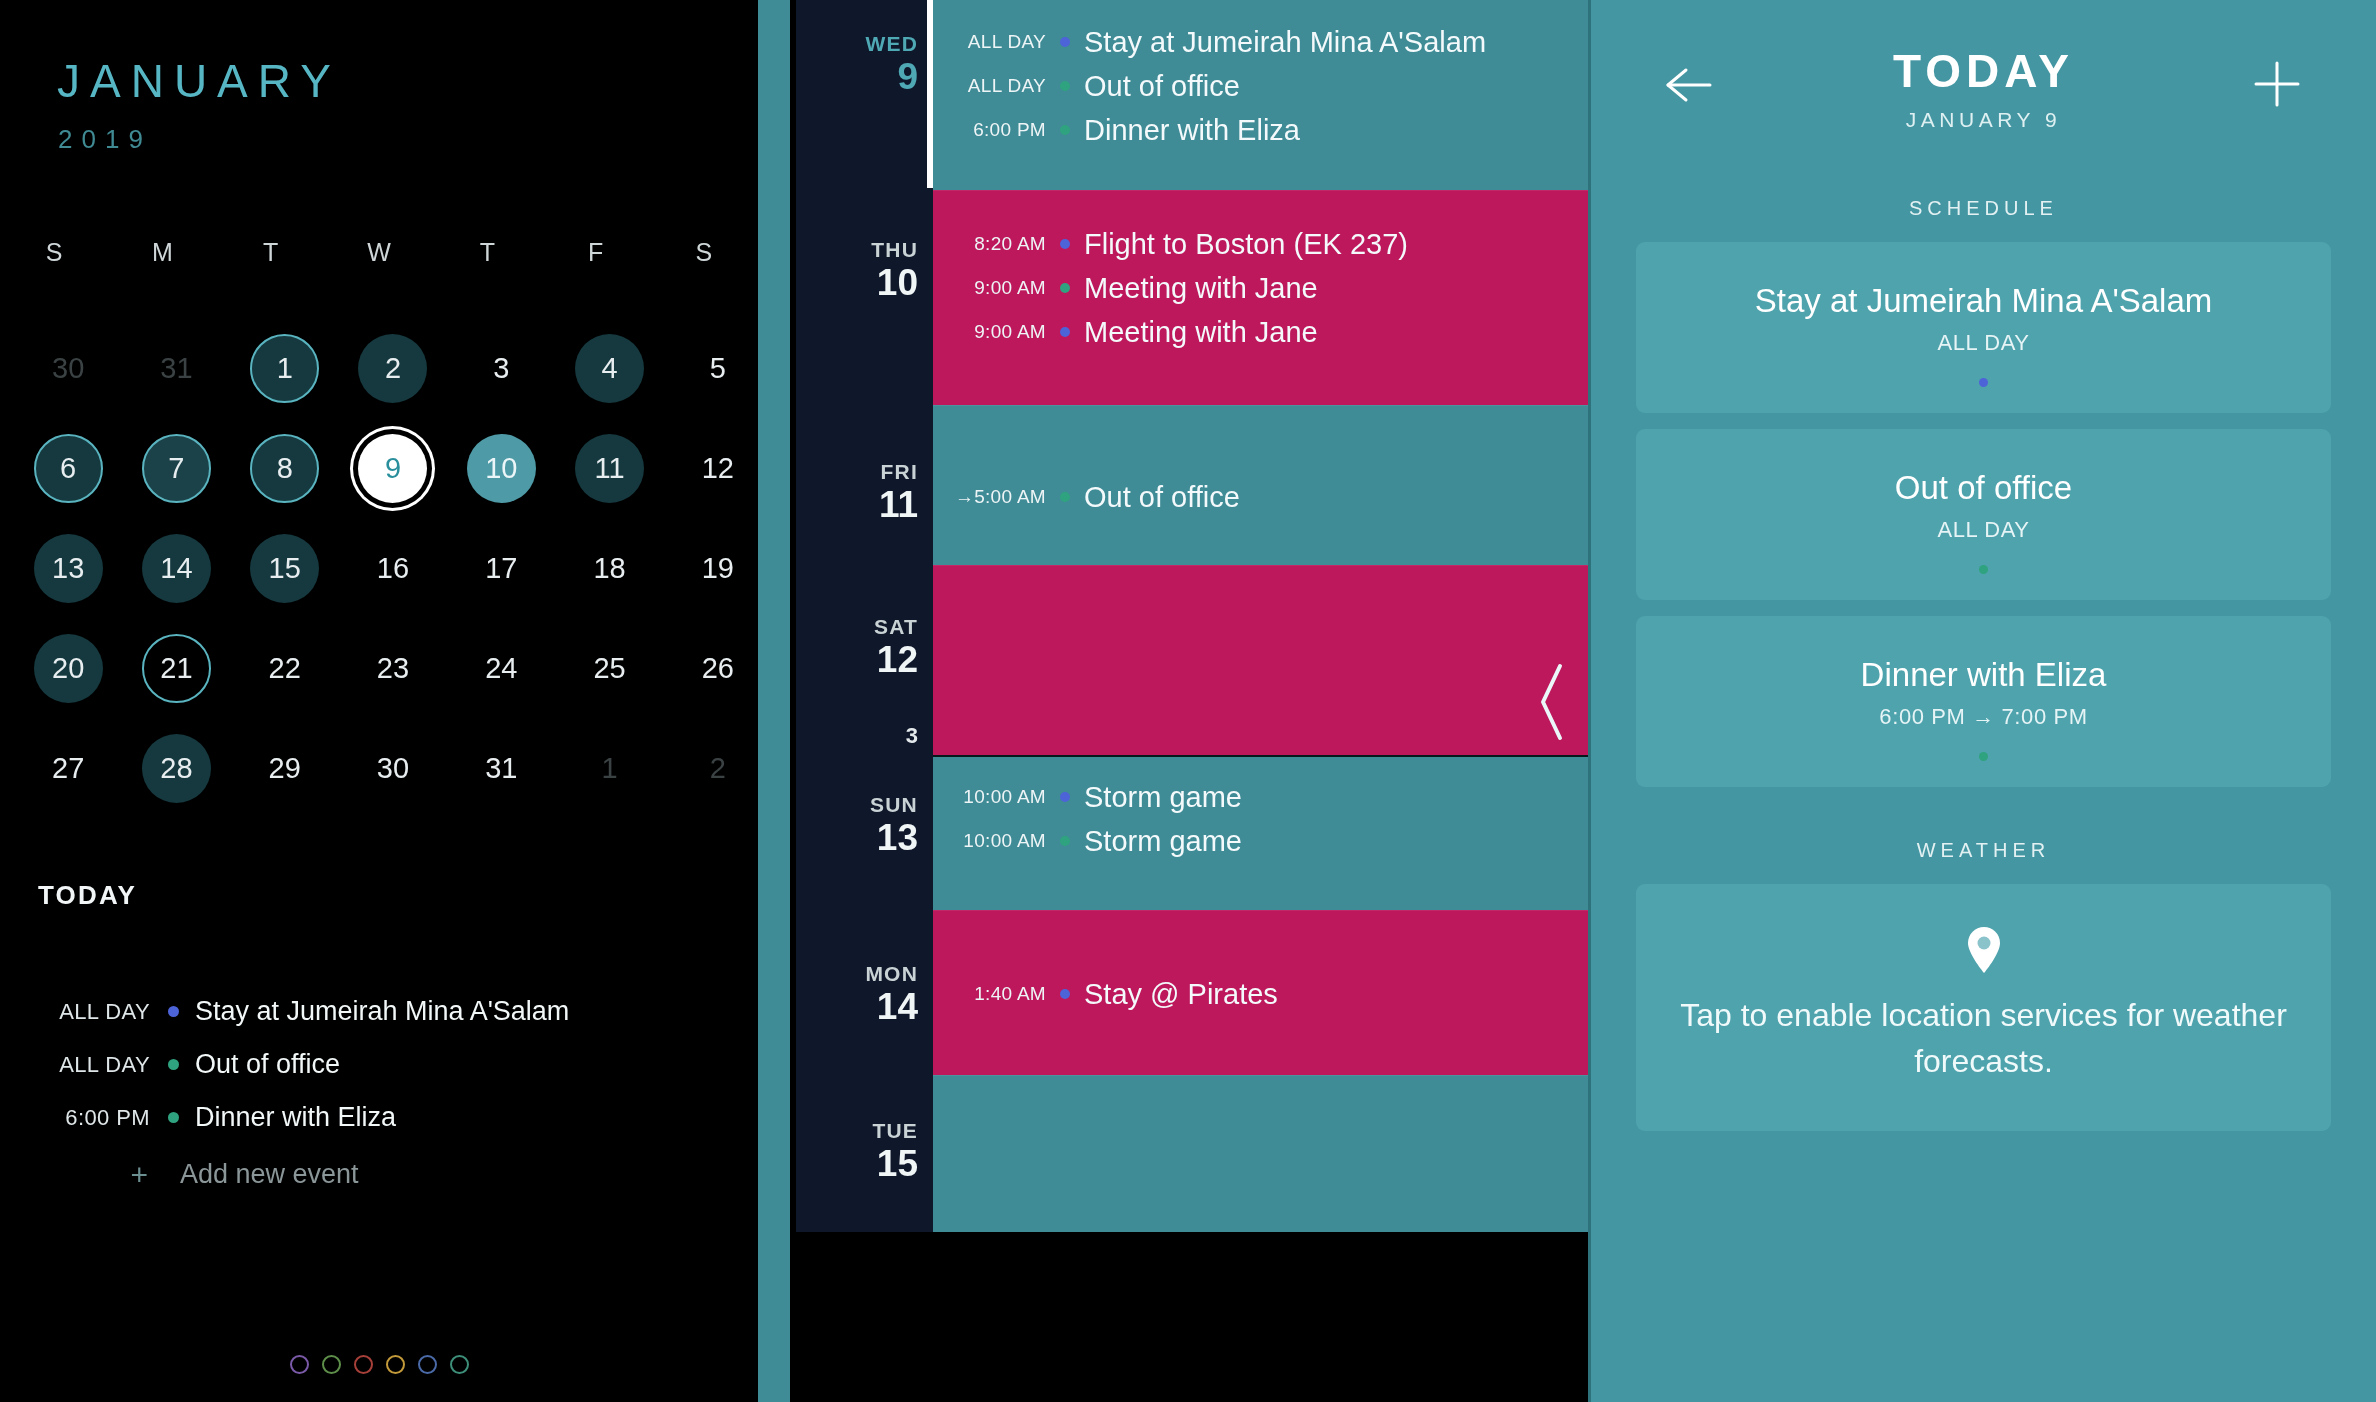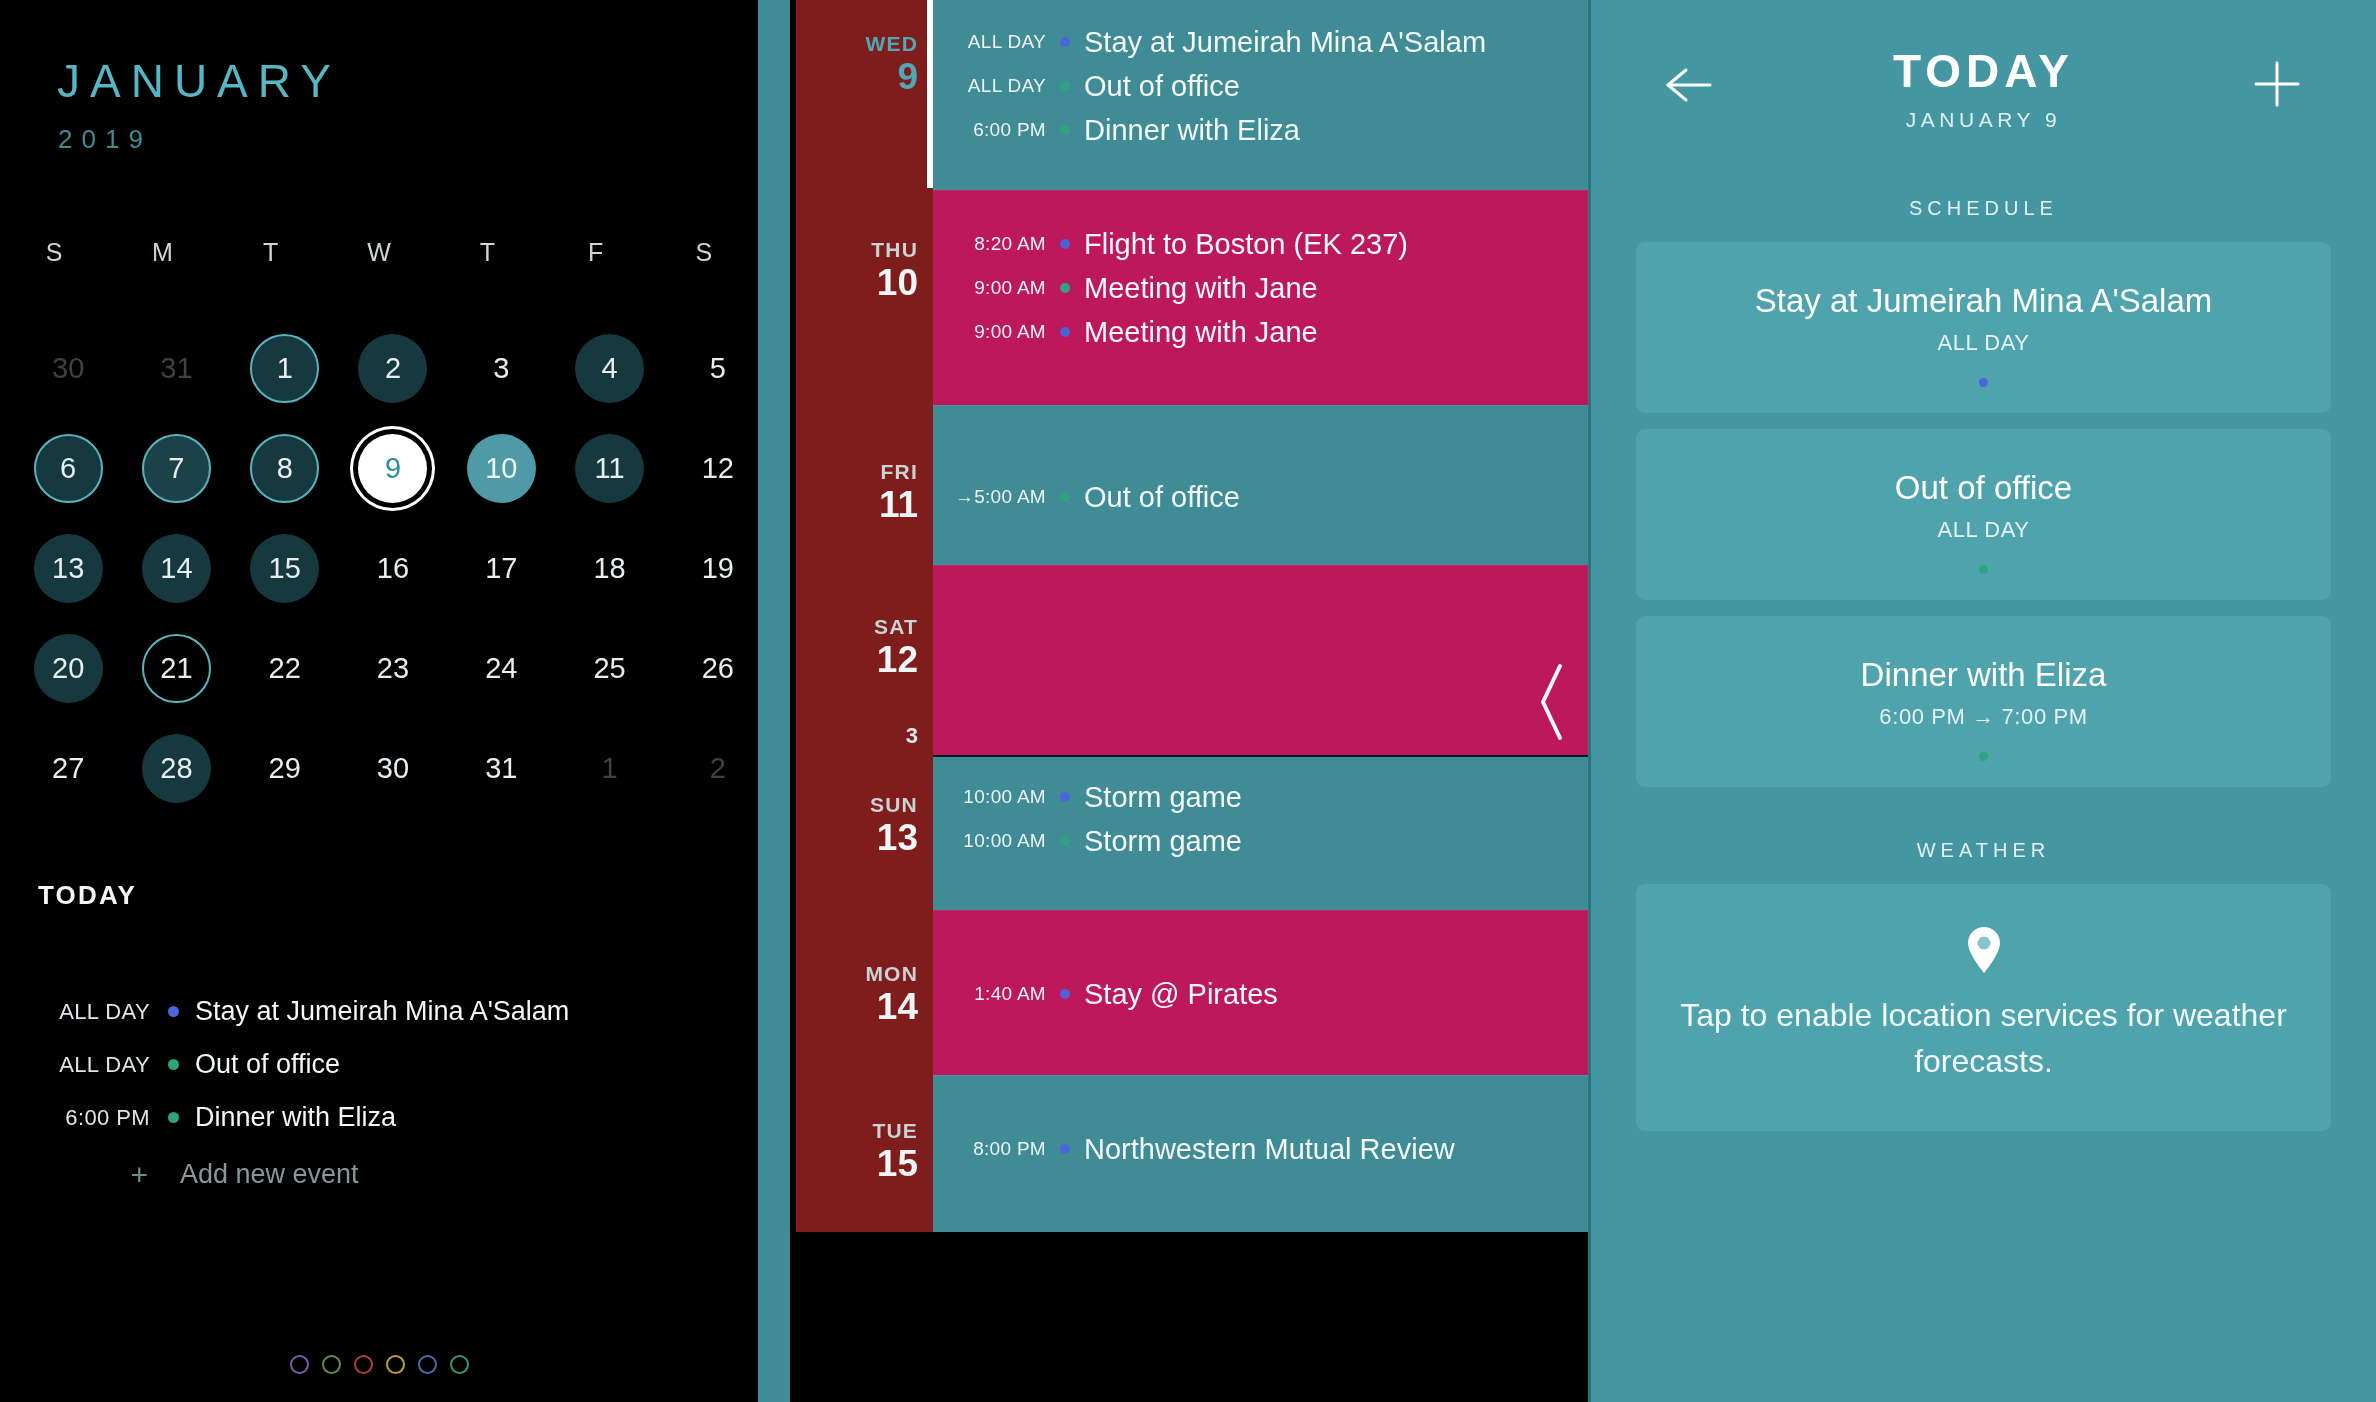--- a/index.html
+++ b/index.html
@@ -139,21 +139,21 @@
     transform:rotate(180deg);
     font-size:22px; font-weight:400;
     letter-spacing:11px;
     color:#4a9aa2;
     white-space:nowrap;
   }
   .day-rows { position:absolute; left:0; top:0; width:795px; }
   .day-row { position:relative; display:flex; width:795px; }
   .dr-gutter {
     flex:0 0 137px; width:137px;
-    position:relative; background:#7f1d1d;
+    position:relative; background:#0f172a;
     padding-right:16px;
   }
   .dr-dow {
     position:absolute; right:15px;
     font-size:21px; font-weight:700; letter-spacing:1.2px;
     color:#c9d2d4;
   }
   .dr-num {
     position:absolute; right:15px;
     font-size:37px; font-weight:700;
@@ -546,25 +546,20 @@
             </div>
           </div>
         </div>
         <div class="day-row" style="height: 157px;">
           <div class="dr-gutter" style="height: 157px;">
             <div class="dr-dow" style="top: 44px;">TUE</div>
             <div class="dr-num" style="top: 70px;">15</div>
           </div>
           <div class="dr-body" style="height: 157px; padding-top: 52px;">
             <div class="dr-sep"></div>
-            <div class="ev-row">
-              <div class="ev-time">8:00 PM</div>
-              <div class="ev-dot" style="background: rgb(77, 99, 216);"></div>
-              <div class="ev-title">Northwestern Mutual Review</div>
-            </div>
           </div>
         </div>
       </div>
 
     <div class="collapse-handle">
       <svg viewBox="0 0 34 84">
         <polyline points="25,6 8,42 25,78" fill="none" stroke="#eaf6f7" stroke-width="4" stroke-linecap="round" stroke-linejoin="round"></polyline>
       </svg>
     </div>
     <div class="mid-right-edge"></div>

